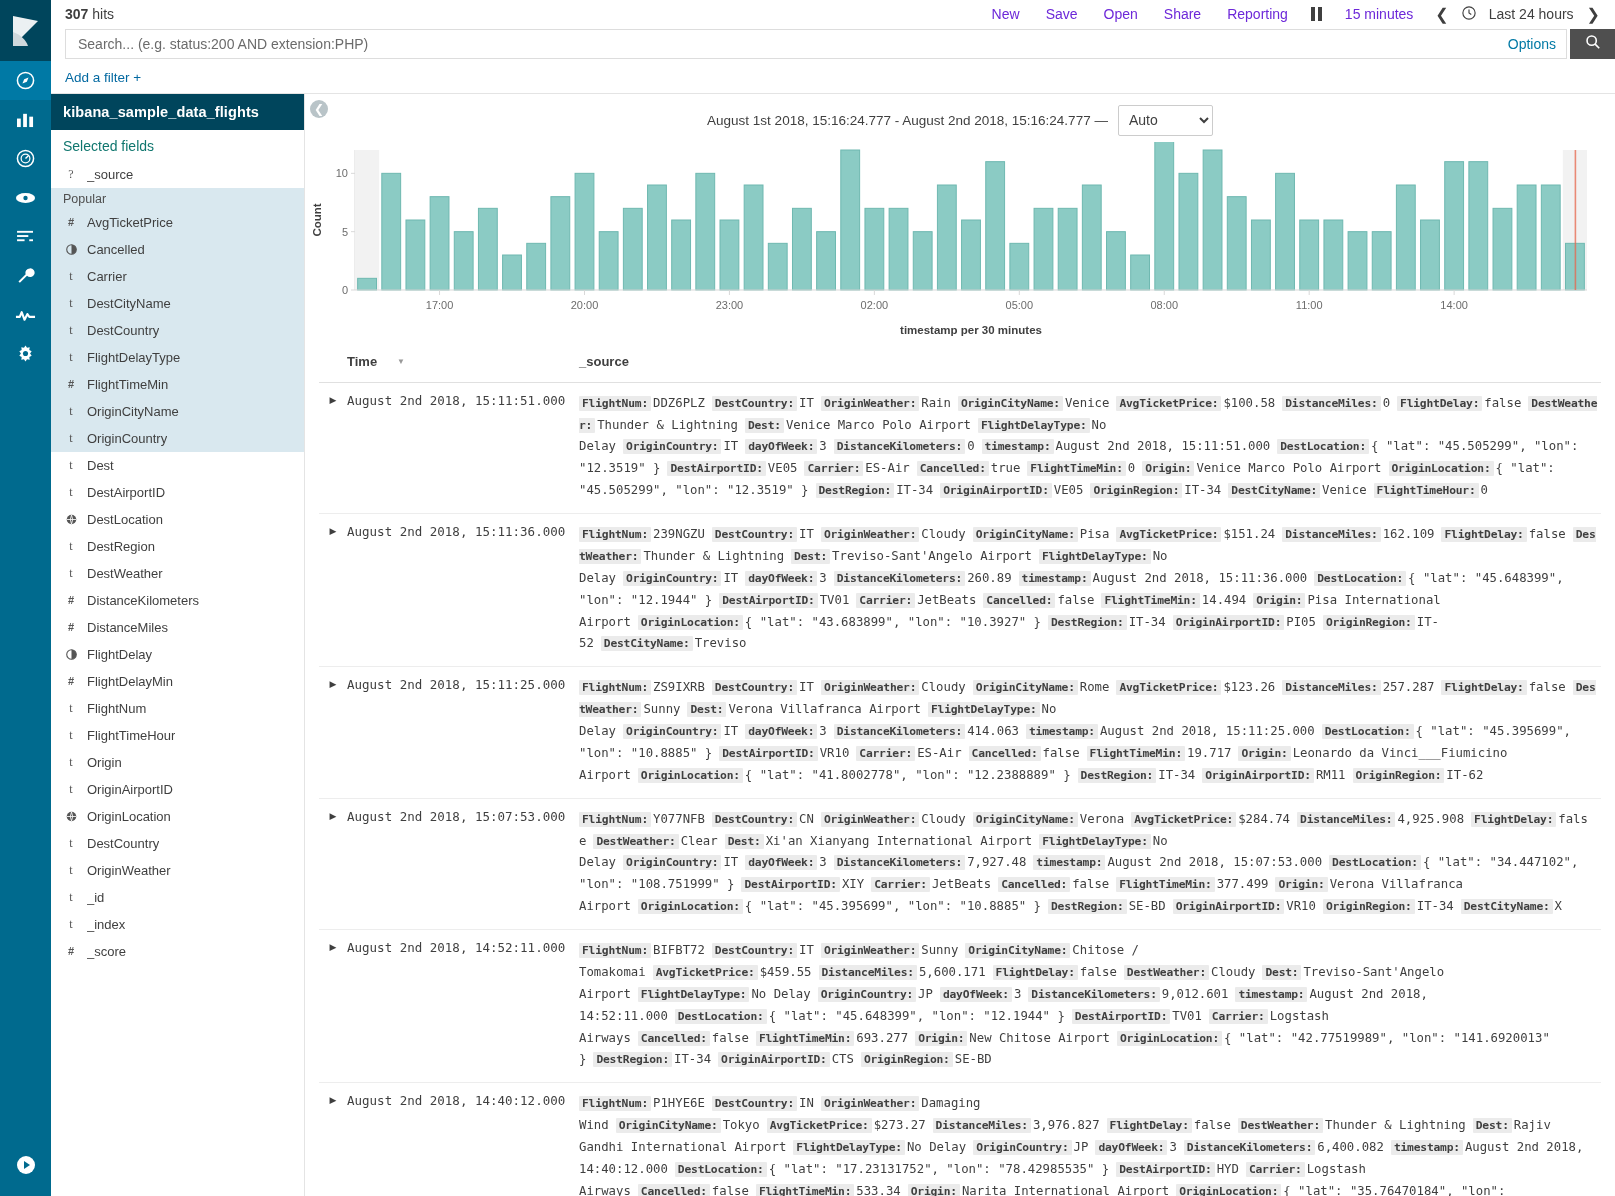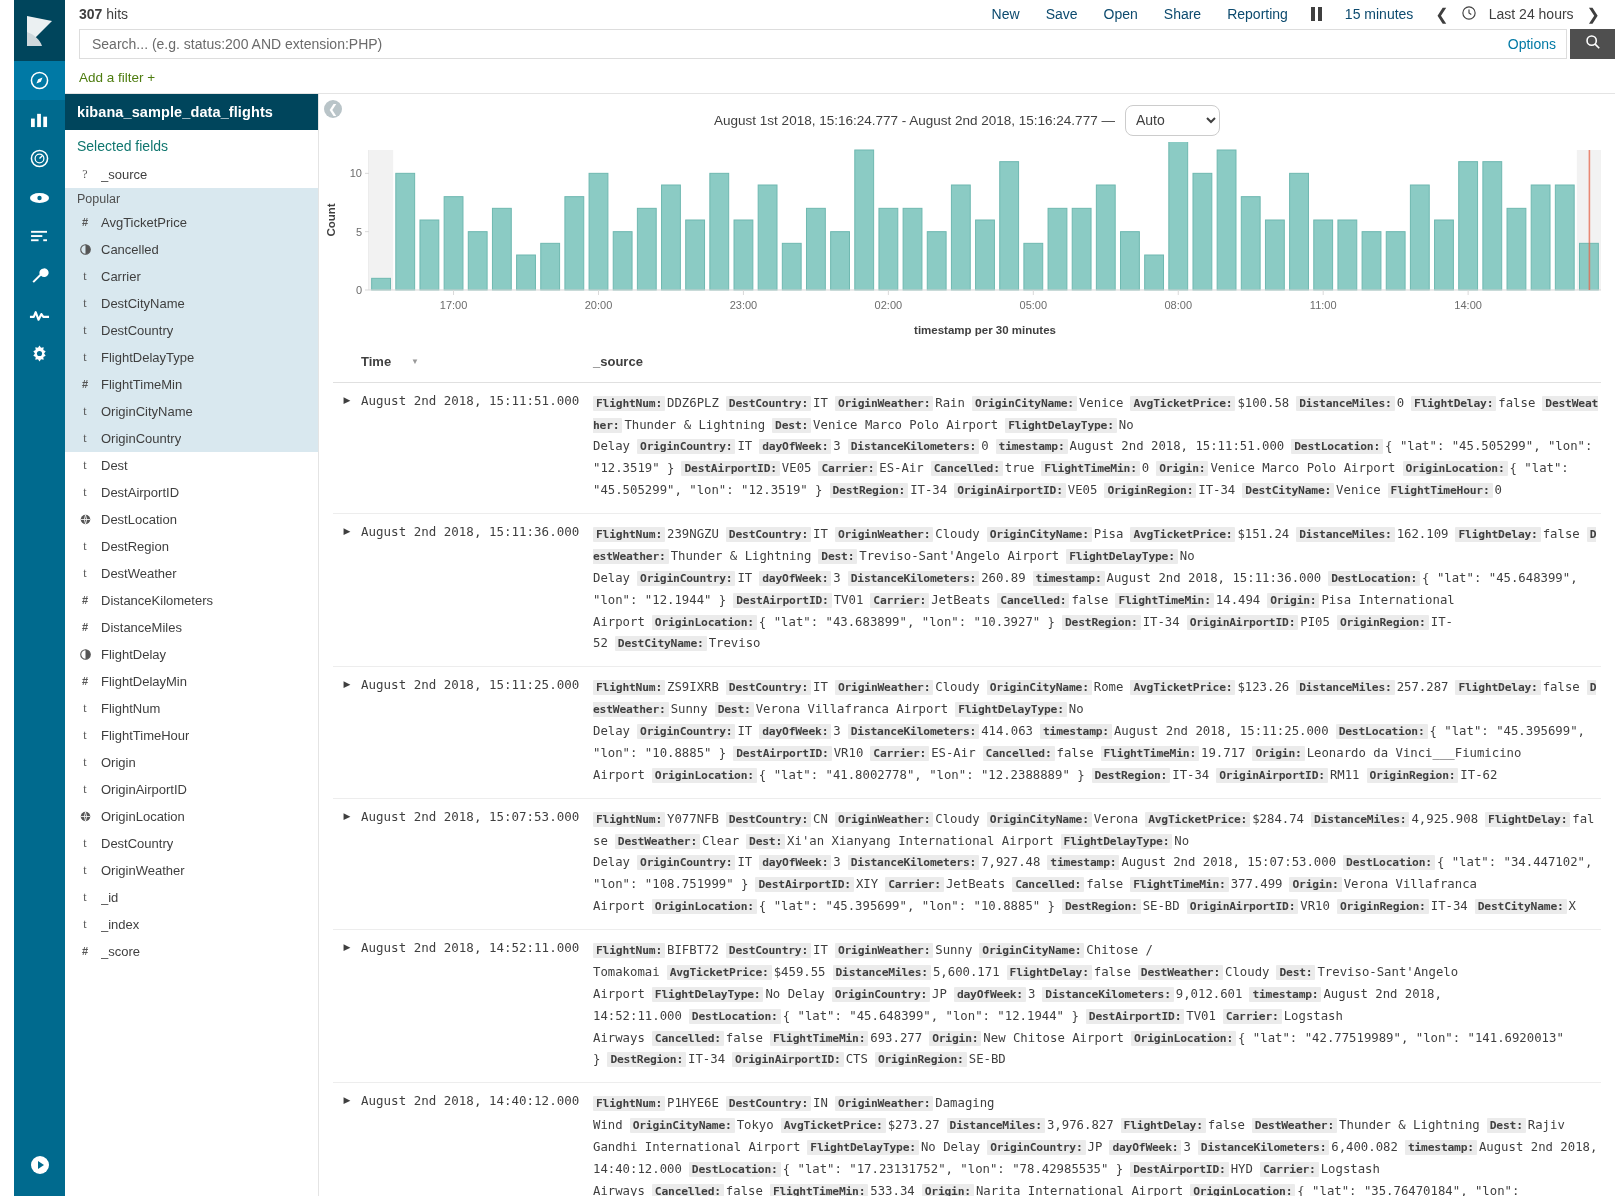--- a/index.html
+++ b/index.html
@@ -3,21 +3,21 @@
 <meta charset="utf-8">
 <style>
   * { box-sizing: border-box; }
   html, body { margin:0; padding:0; }
   body {
     width:1615px; height:1196px;
     font-family:"Liberation Sans", sans-serif;
     font-size:13px; color:#3f3f3f;
     background:#fff; overflow:hidden;
   }
-  .app { display:flex; width:1615px; height:1196px;padding-left:14px; }
+  .app { display:flex; width:1615px; height:1196px; }
 
   
   .rail {
     width:51px; flex:0 0 51px; background:#006a8e;
     display:flex; flex-direction:column; align-items:center;
     position:relative;
   }
   .rail-logo {
     width:51px; height:61px; background:#00455c;
     display:flex; align-items:center; justify-content:center;
@@ -36,21 +36,21 @@
 
   
   .topbar {
     height:30px; display:flex; align-items:center;
     padding:0 6px 0 14px; background:#fff;
   }
   .hits { font-size:14px; color:#3f3f3f; }
   .hits b { font-weight:bold; }
   .topnav { margin-left:auto; display:flex; align-items:center; gap:0; }
   .topnav-item {
-    font-size:14px; color:#0c4a6e; padding:0 13px; cursor:pointer; white-space:nowrap;
+    font-size:14px; color:#6d28d9; padding:0 13px; cursor:pointer; white-space:nowrap;
   }
   .topnav-icon { padding:0 10px; display:flex; align-items:center; cursor:pointer; color:#3f3f3f; }
   .pause-glyph { display:inline-flex; gap:3px; }
   .pause-glyph i { display:block; width:4px; height:14px; background:#3f3f3f; }
   .chev { font-size:16px; color:#3f3f3f; padding:0 9px; cursor:pointer; }
   .clock-wrap { display:flex; align-items:center; gap:13px; padding:0 4px; cursor:pointer; }
 
   
   .querybar {
     display:flex; align-items:stretch; height:35px;
@@ -68,21 +68,21 @@
   .query-input::placeholder { color:#6b6b6b; }
   .options-link { color:#0079a5; font-size:14px; cursor:pointer; padding-left:10px; }
   .search-btn {
     width:45px; height:30px; background:#4f4f4f; color:#fff;
     display:flex; align-items:center; justify-content:center; cursor:pointer;
     margin-left:3px; border:none;
   }
 
   
   .filterbar { height:32px; display:flex; align-items:center; padding-left:14px; border-bottom:1px solid #e4e4e4; }
-  .addfilter { color:#4d7c0f; font-size:13.5px; cursor:pointer; }
+  .addfilter { color:#0369a1; font-size:13.5px; cursor:pointer; }
 
   
   .content { flex:1 1 auto; display:flex; min-height:0; }
 
   
   .sidebar {
     width:254px; flex:0 0 254px; background:#fff; border-right:1px solid #e4e4e4;
     overflow:hidden; position:relative;
   }
   .index-title {
@@ -113,21 +113,21 @@
     background:#b9c4c8; color:#fff; display:flex; align-items:center; justify-content:center;
     font-size:12px; cursor:pointer; z-index:5;
   }
   .chart-header {
     display:flex; align-items:center; justify-content:center; gap:10px;
     padding:11px 0 6px 0; font-size:13.5px; color:#3f3f3f;
   }
   .interval-select {
     border:1px solid #ccc; background:#fff; height:31px; width:95px;
     font-size:14px; font-family:"Liberation Sans", sans-serif; color:#3f3f3f;
-    padding:0 6px; border-radius:8px;
+    padding:0 6px; border-radius:2px;
   }
 
   
   .chart-area { padding:0 14px 0 0; }
   .chart-svg { display:block; }
   .axis-label { font-size:11px; fill:#6c6c6c; font-family:"Liberation Sans", sans-serif; }
   .axis-title { font-size:11.5px; fill:#3f3f3f; font-weight:bold; font-family:"Liberation Sans", sans-serif; }
 
   
   .doc-table { flex:1 1 auto; overflow:hidden; padding:0 14px 0 14px; }

